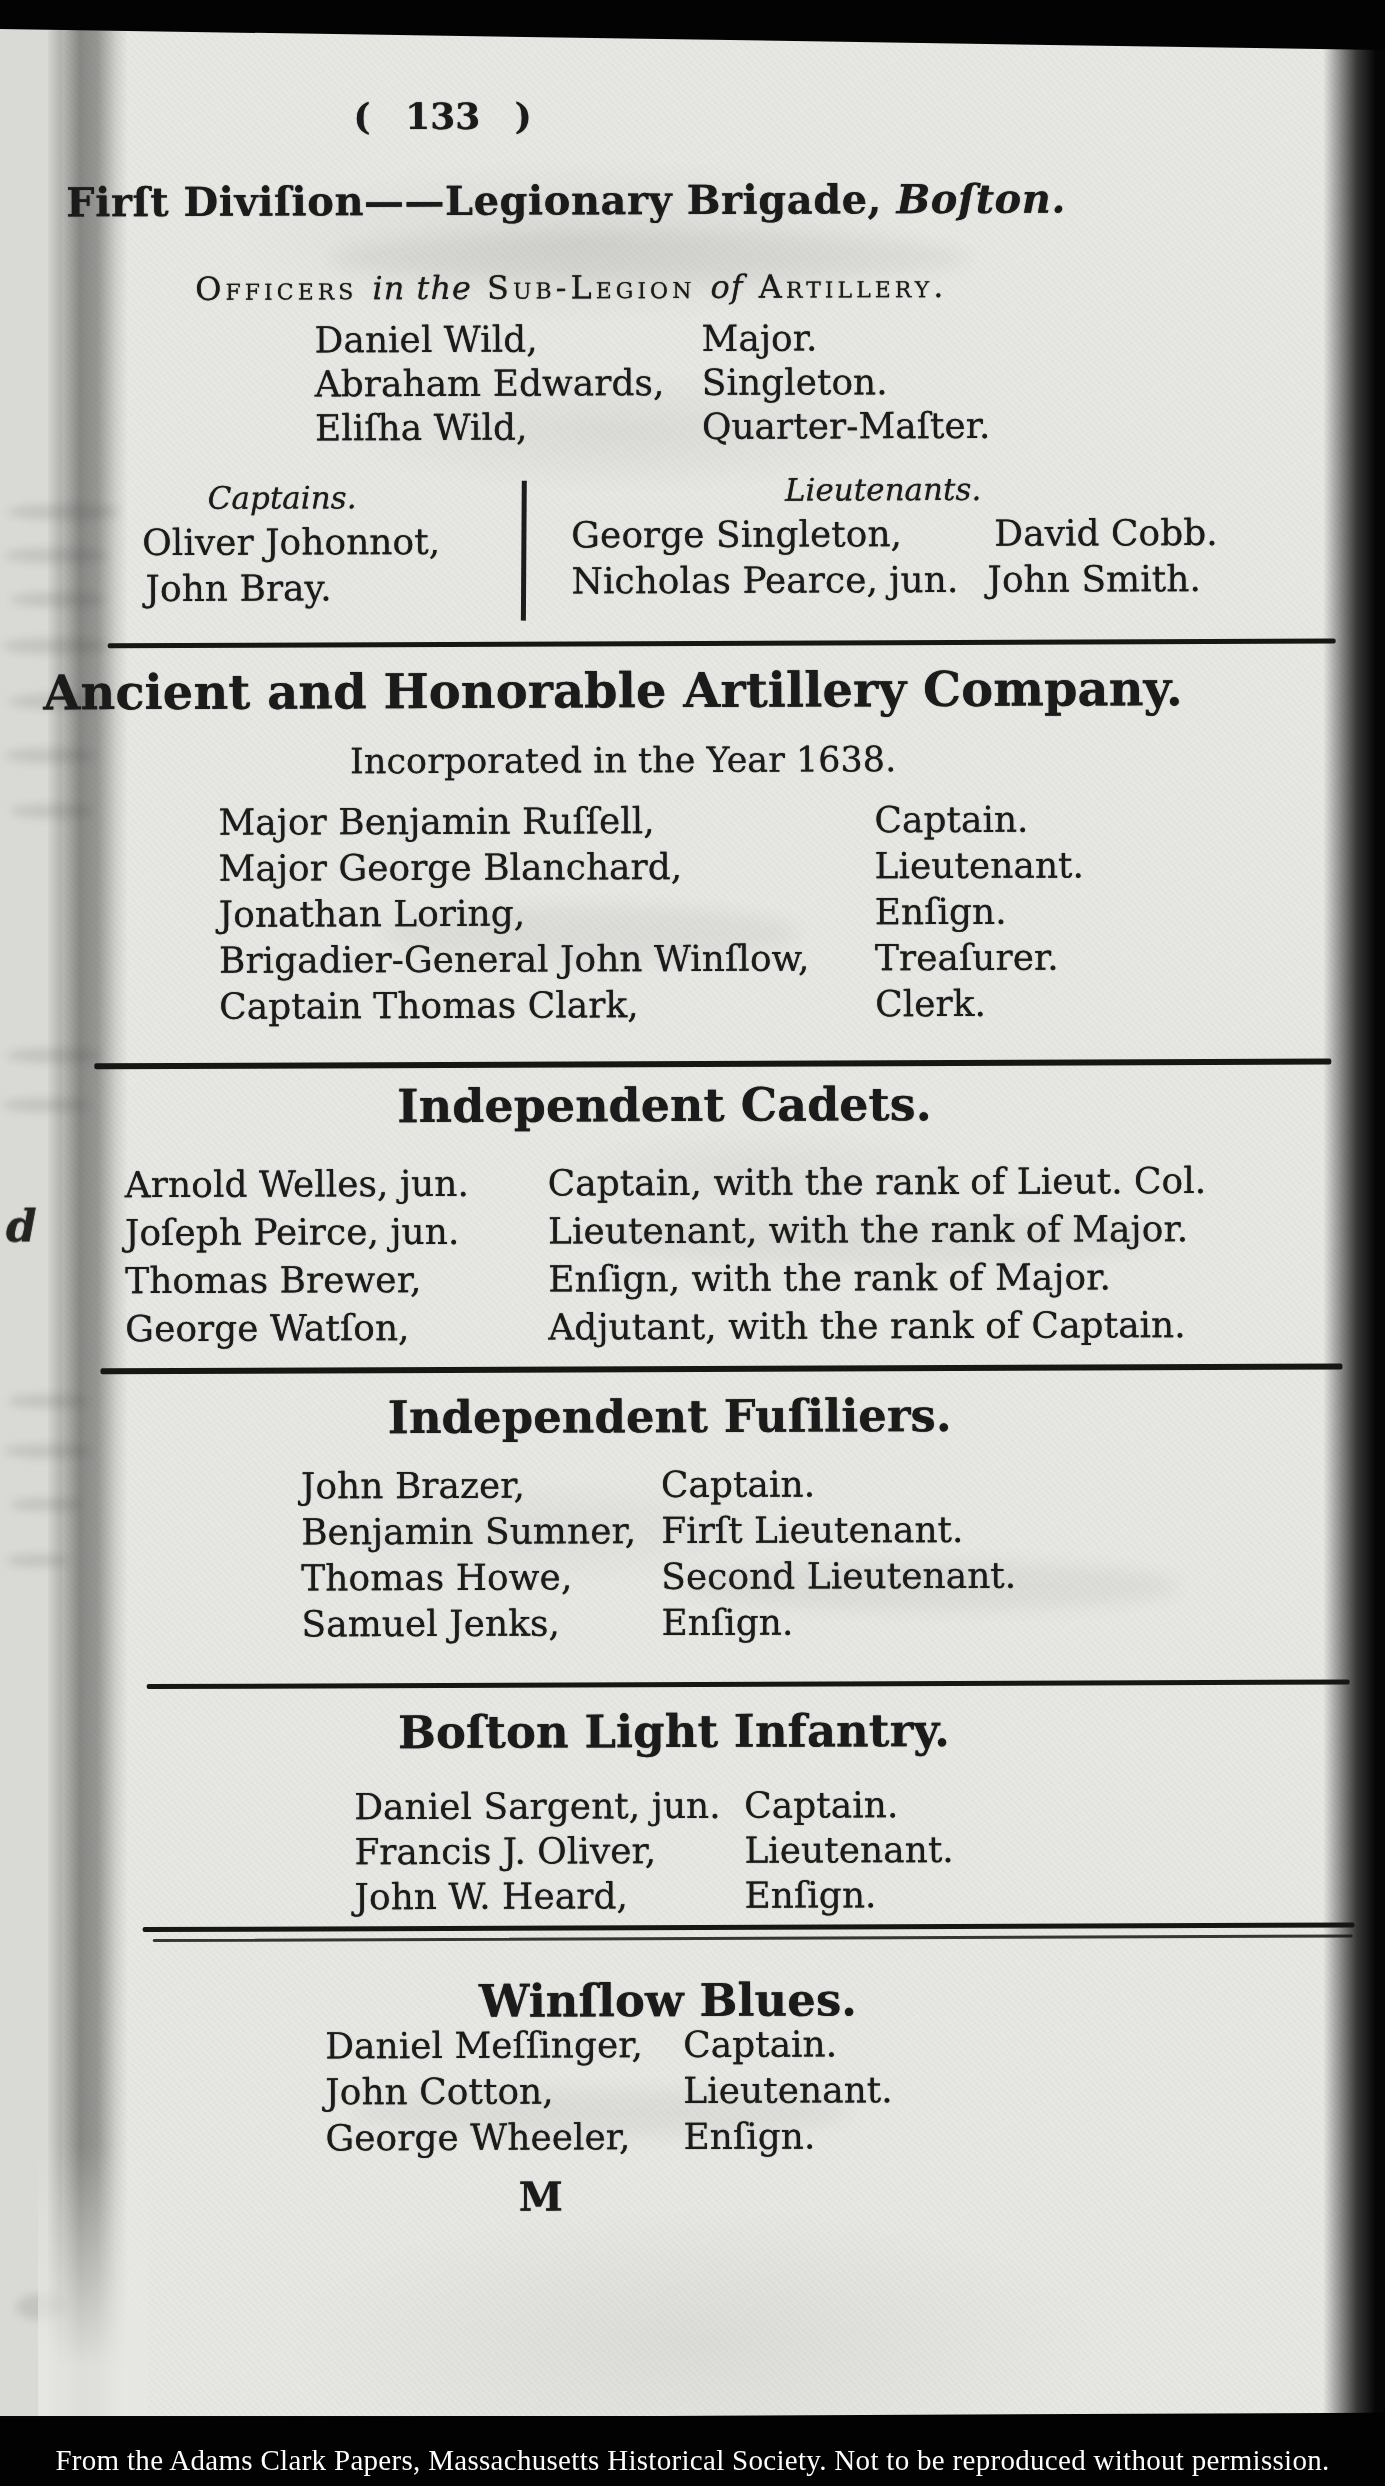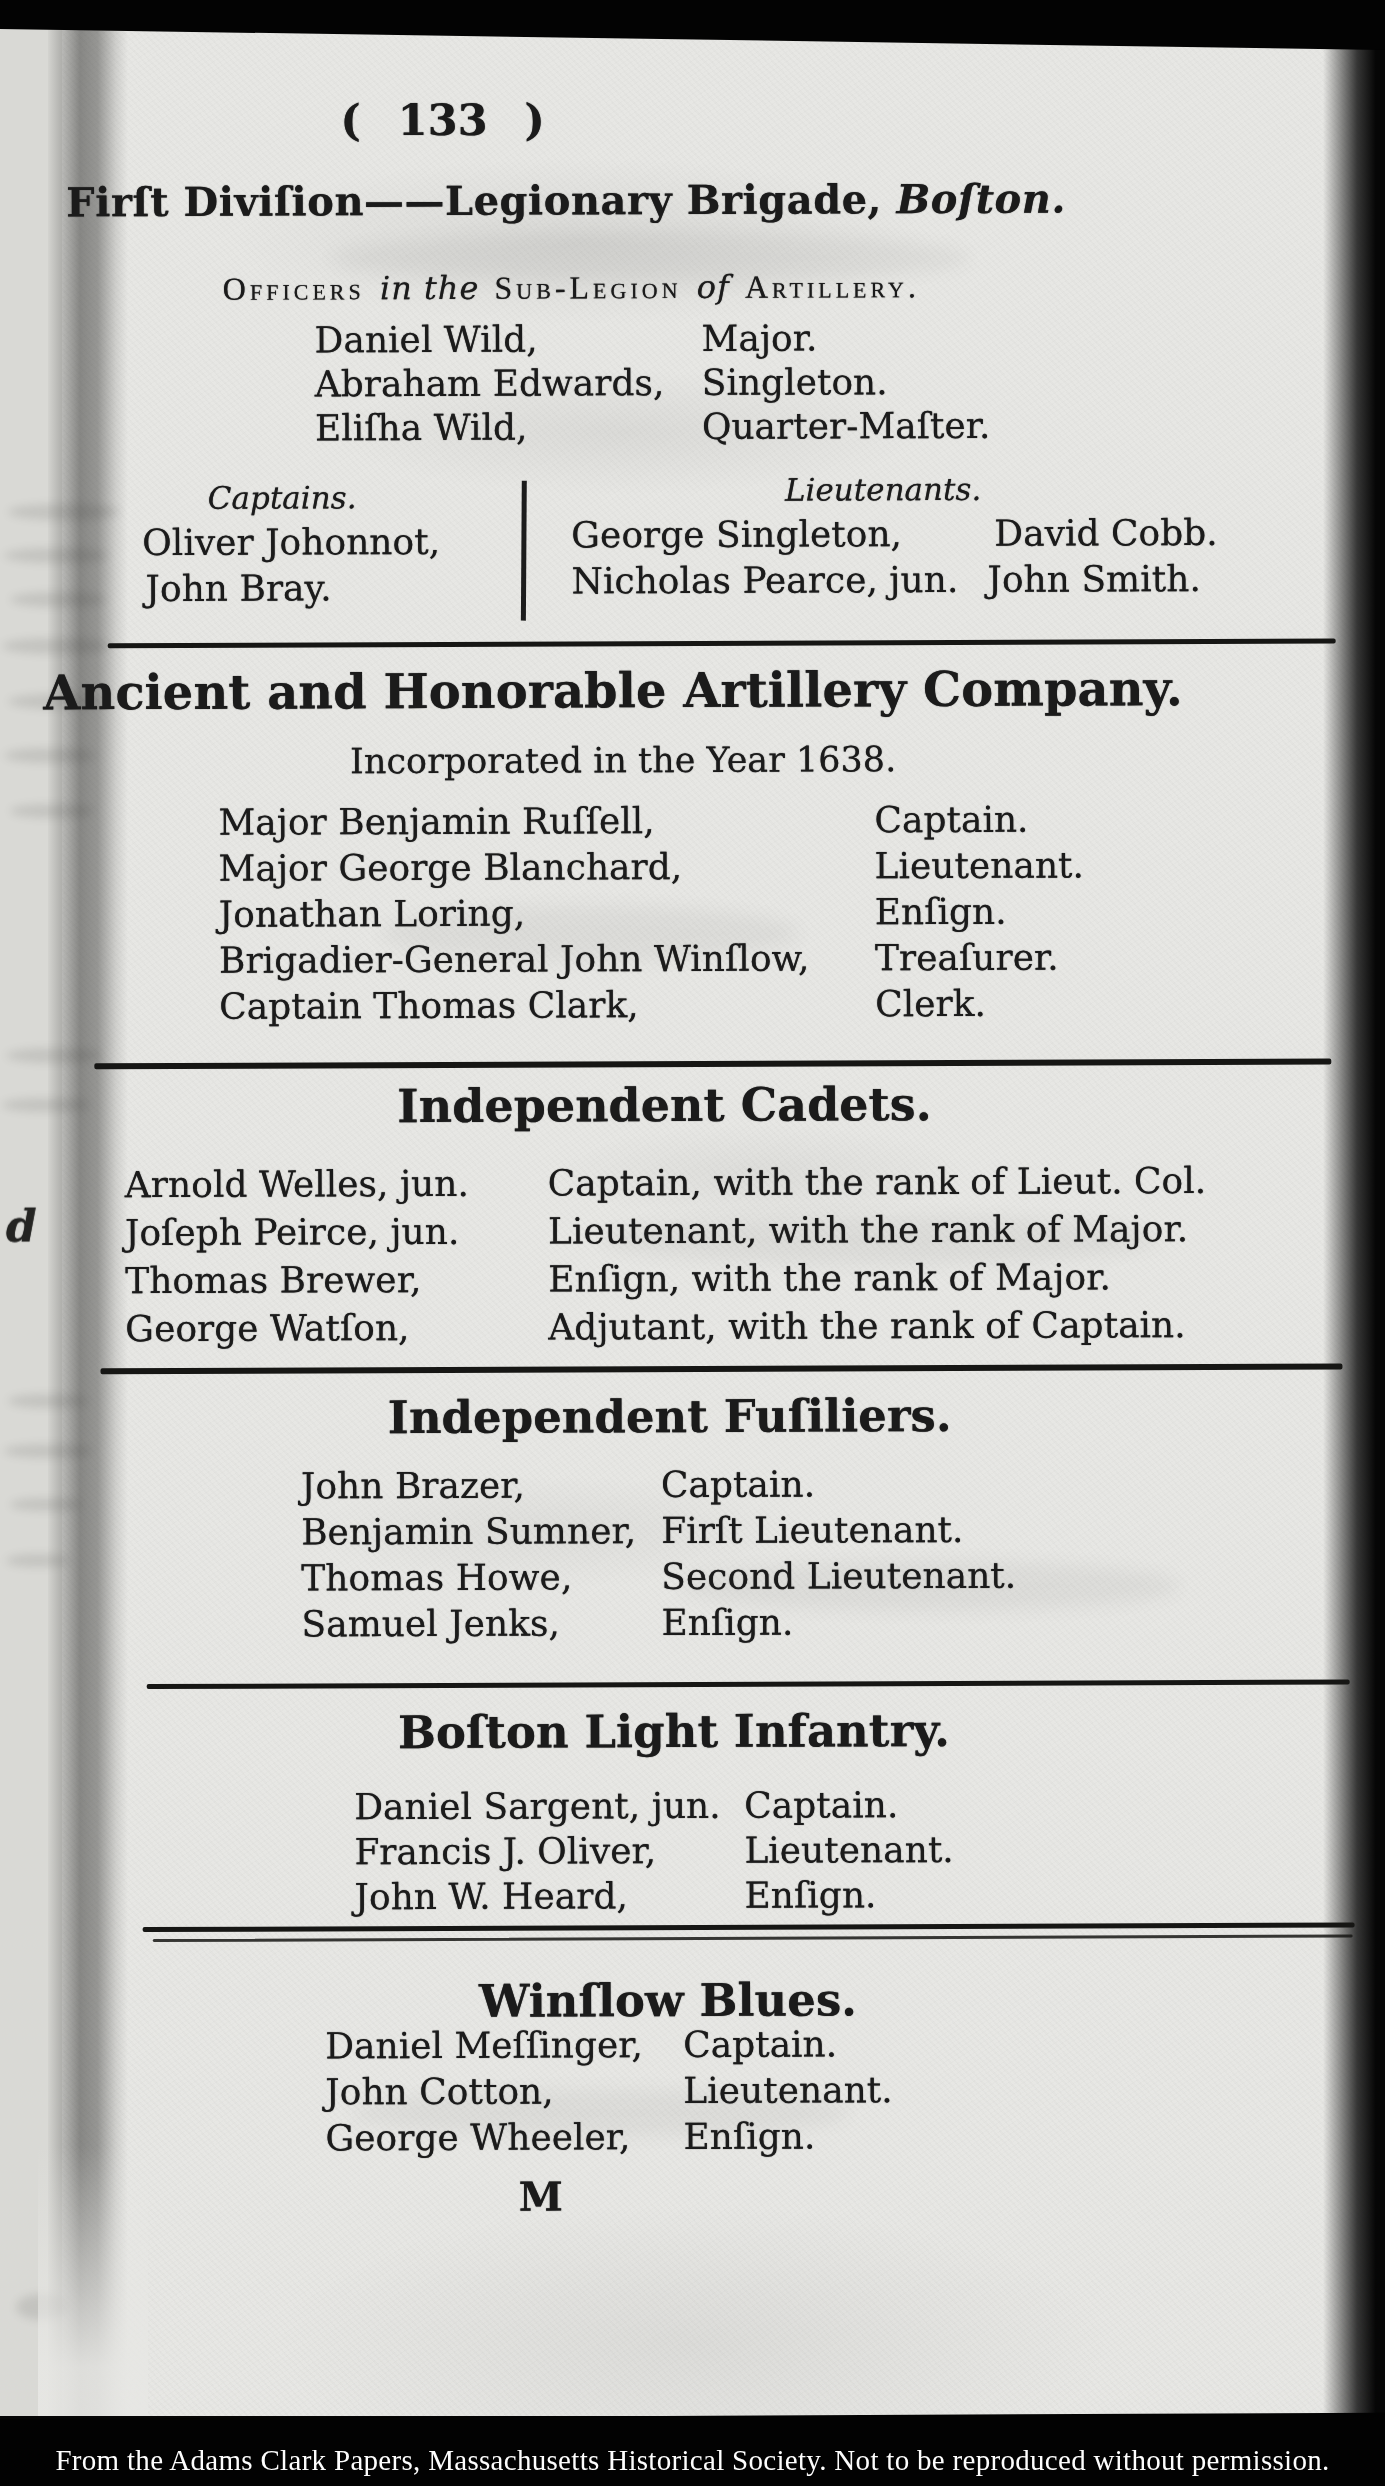--- a/index.html
+++ b/index.html
@@ -49,23 +49,23 @@
     clip-path:polygon(0 14%, 100% 6%, 100% 100%, 0 100%);
   }
   
   .content {
     position:absolute; inset:0; transform:rotate(-0.22deg); transform-origin:50% 50%;
     text-shadow:0 0 1px rgba(25,25,25,0.85);
   }
   .ctr { position:absolute; transform:translateX(-50%); white-space:nowrap; }
   .abs { position:absolute; white-space:nowrap; }
   .i   { font-style:italic;margin-top:36px; }
-  .sc  { font-variant:small-caps; letter-spacing:4px;font-family:Liberation Serif, serif; }
+  .sc  { font-variant:small-caps; letter-spacing:4px; }
   .itw { font-style:italic; letter-spacing:1px; margin:0 5px;text-align:right; }
-  .pagenum { font-size:43px; font-weight:bold; word-spacing:22px; }
+  .pagenum { font-size:36px; font-weight:bold; word-spacing:22px; }
   .h-title { font-size:40px; font-weight:bold; letter-spacing:0.5px; }
   .officers-line { font-size:32px; }
   .sec-title-xl { font-size:48px; font-weight:bold; }
   .sec-title { font-size:45px; font-weight:bold; }
   .sec-sub { font-size:35px; }
   .colhdr { font-size:31px; font-style:italic; }
   .tbl { position:absolute; left:0; width:100%; font-size:36px; }
   .trow { position:relative; height:var(--rh); }
   .tname { position:absolute; left:var(--nameL); white-space:nowrap; }
   .trank { position:absolute; left:var(--rankL); white-space:nowrap; }

